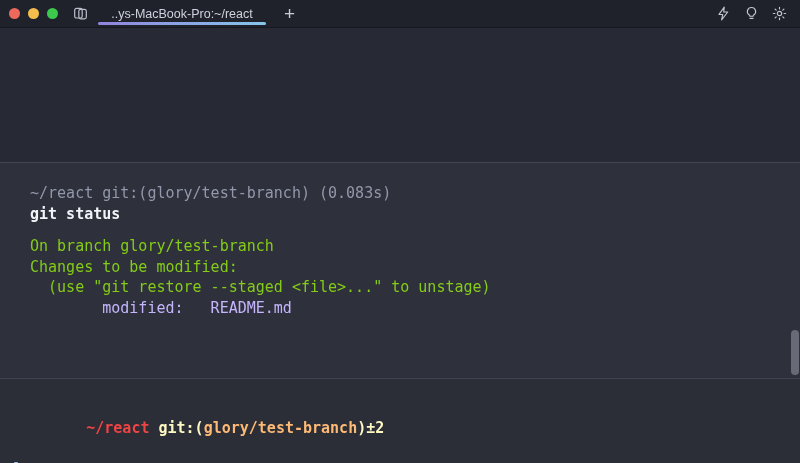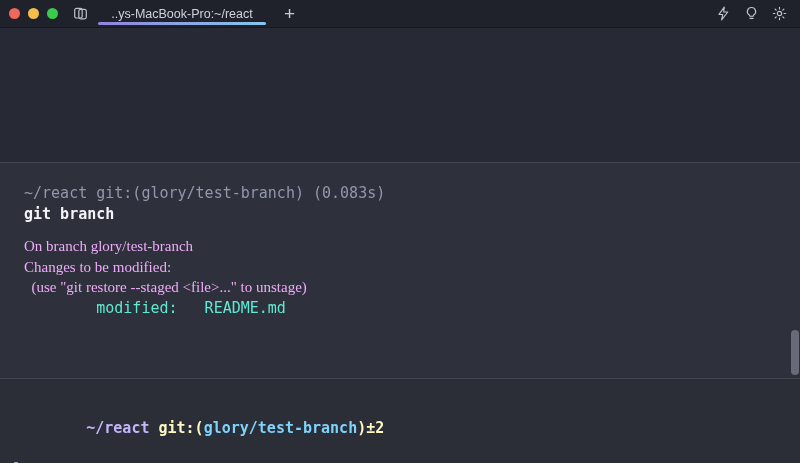--- a/index.html
+++ b/index.html
@@ -48,40 +48,40 @@
   .tabbar-icons { display: flex; align-items: center; gap: 13px; margin-right: 13px; color: #c3c6d0; }
   .tabbar-icons svg { display: block; }
 
   
   .terminal { flex: 1; display: flex; flex-direction: column; position: relative; }
   .scroll-top { flex: 0 0 134px; background: #272934; }
   .block-prev {
     flex: 0 0 216px;
     background: #2e303b;
     border-top: 1px solid #434654;
-    padding: 20px 14px 0 24px;
+    padding: 20px 14px 0 30px;
     overflow: hidden;
   }
   .block-current {
     flex: 1;
     background: #2b2d37;
     border-top: 1px solid #404350;
     padding: 18px 14px 0 14px;
   }
   .tline { font-size: 15px; line-height: 21px; white-space: pre; }
   .tline.dim { color: #9298ab; }
   .tline.cmd { color: #f2f4f8; font-weight: bold; }
   .output { margin-top: 11px; }
   .output .tline { line-height: 20.5px; }
-  .tline.plain { color: #f0abfc; font-family: Liberation Serif, serif; }
-  .tline.green { color: #5eead4; }
+  .tline.plain { color: #84cc16; }
+  .tline.green { color: #c4b5fd; }
   .prompt-line { font-size: 15px; line-height: 21px; white-space: pre; font-weight: bold; }
-  .seg-dir    { color: #c4b5fd; }
+  .seg-dir    { color: #ef4444; }
   .seg-git    { color: #fef9c3; }
-  .seg-branch { color: #7dd3fc; }
+  .seg-branch { color: #fdba74; }
   .cursor {
     margin-top: 2px; margin-left: 0;
     width: 3.5px; height: 18px; border-radius: 1px;
     background: #a4badb;
   }
   .scrollbar-thumb {
     position: absolute; right: 1px; top: 302px;
     width: 8px; height: 45px; border-radius: 4px;
     background: #686b77;
   }
@@ -128,21 +128,21 @@
         </svg>
       </span>
     </div>
   </div>
 
   <div class="terminal">
     <div class="scroll-top"></div>
 
     <div class="block-prev">
       <div class="tline dim">~/react git:(glory/test-branch) (0.083s)</div>
-      <div class="tline cmd">git branch</div>
+      <div class="tline cmd">git status</div>
       <div class="output">
         <div class="tline plain">On branch glory/test-branch</div>
         <div class="tline plain">Changes to be modified:</div>
         <div class="tline plain">  (use "git restore --staged &lt;file&gt;..." to unstage)</div>
         <div class="tline green">        modified:   README.md</div>
       </div>
     </div>
 
     <div class="block-current">
       <div class="prompt-line">

